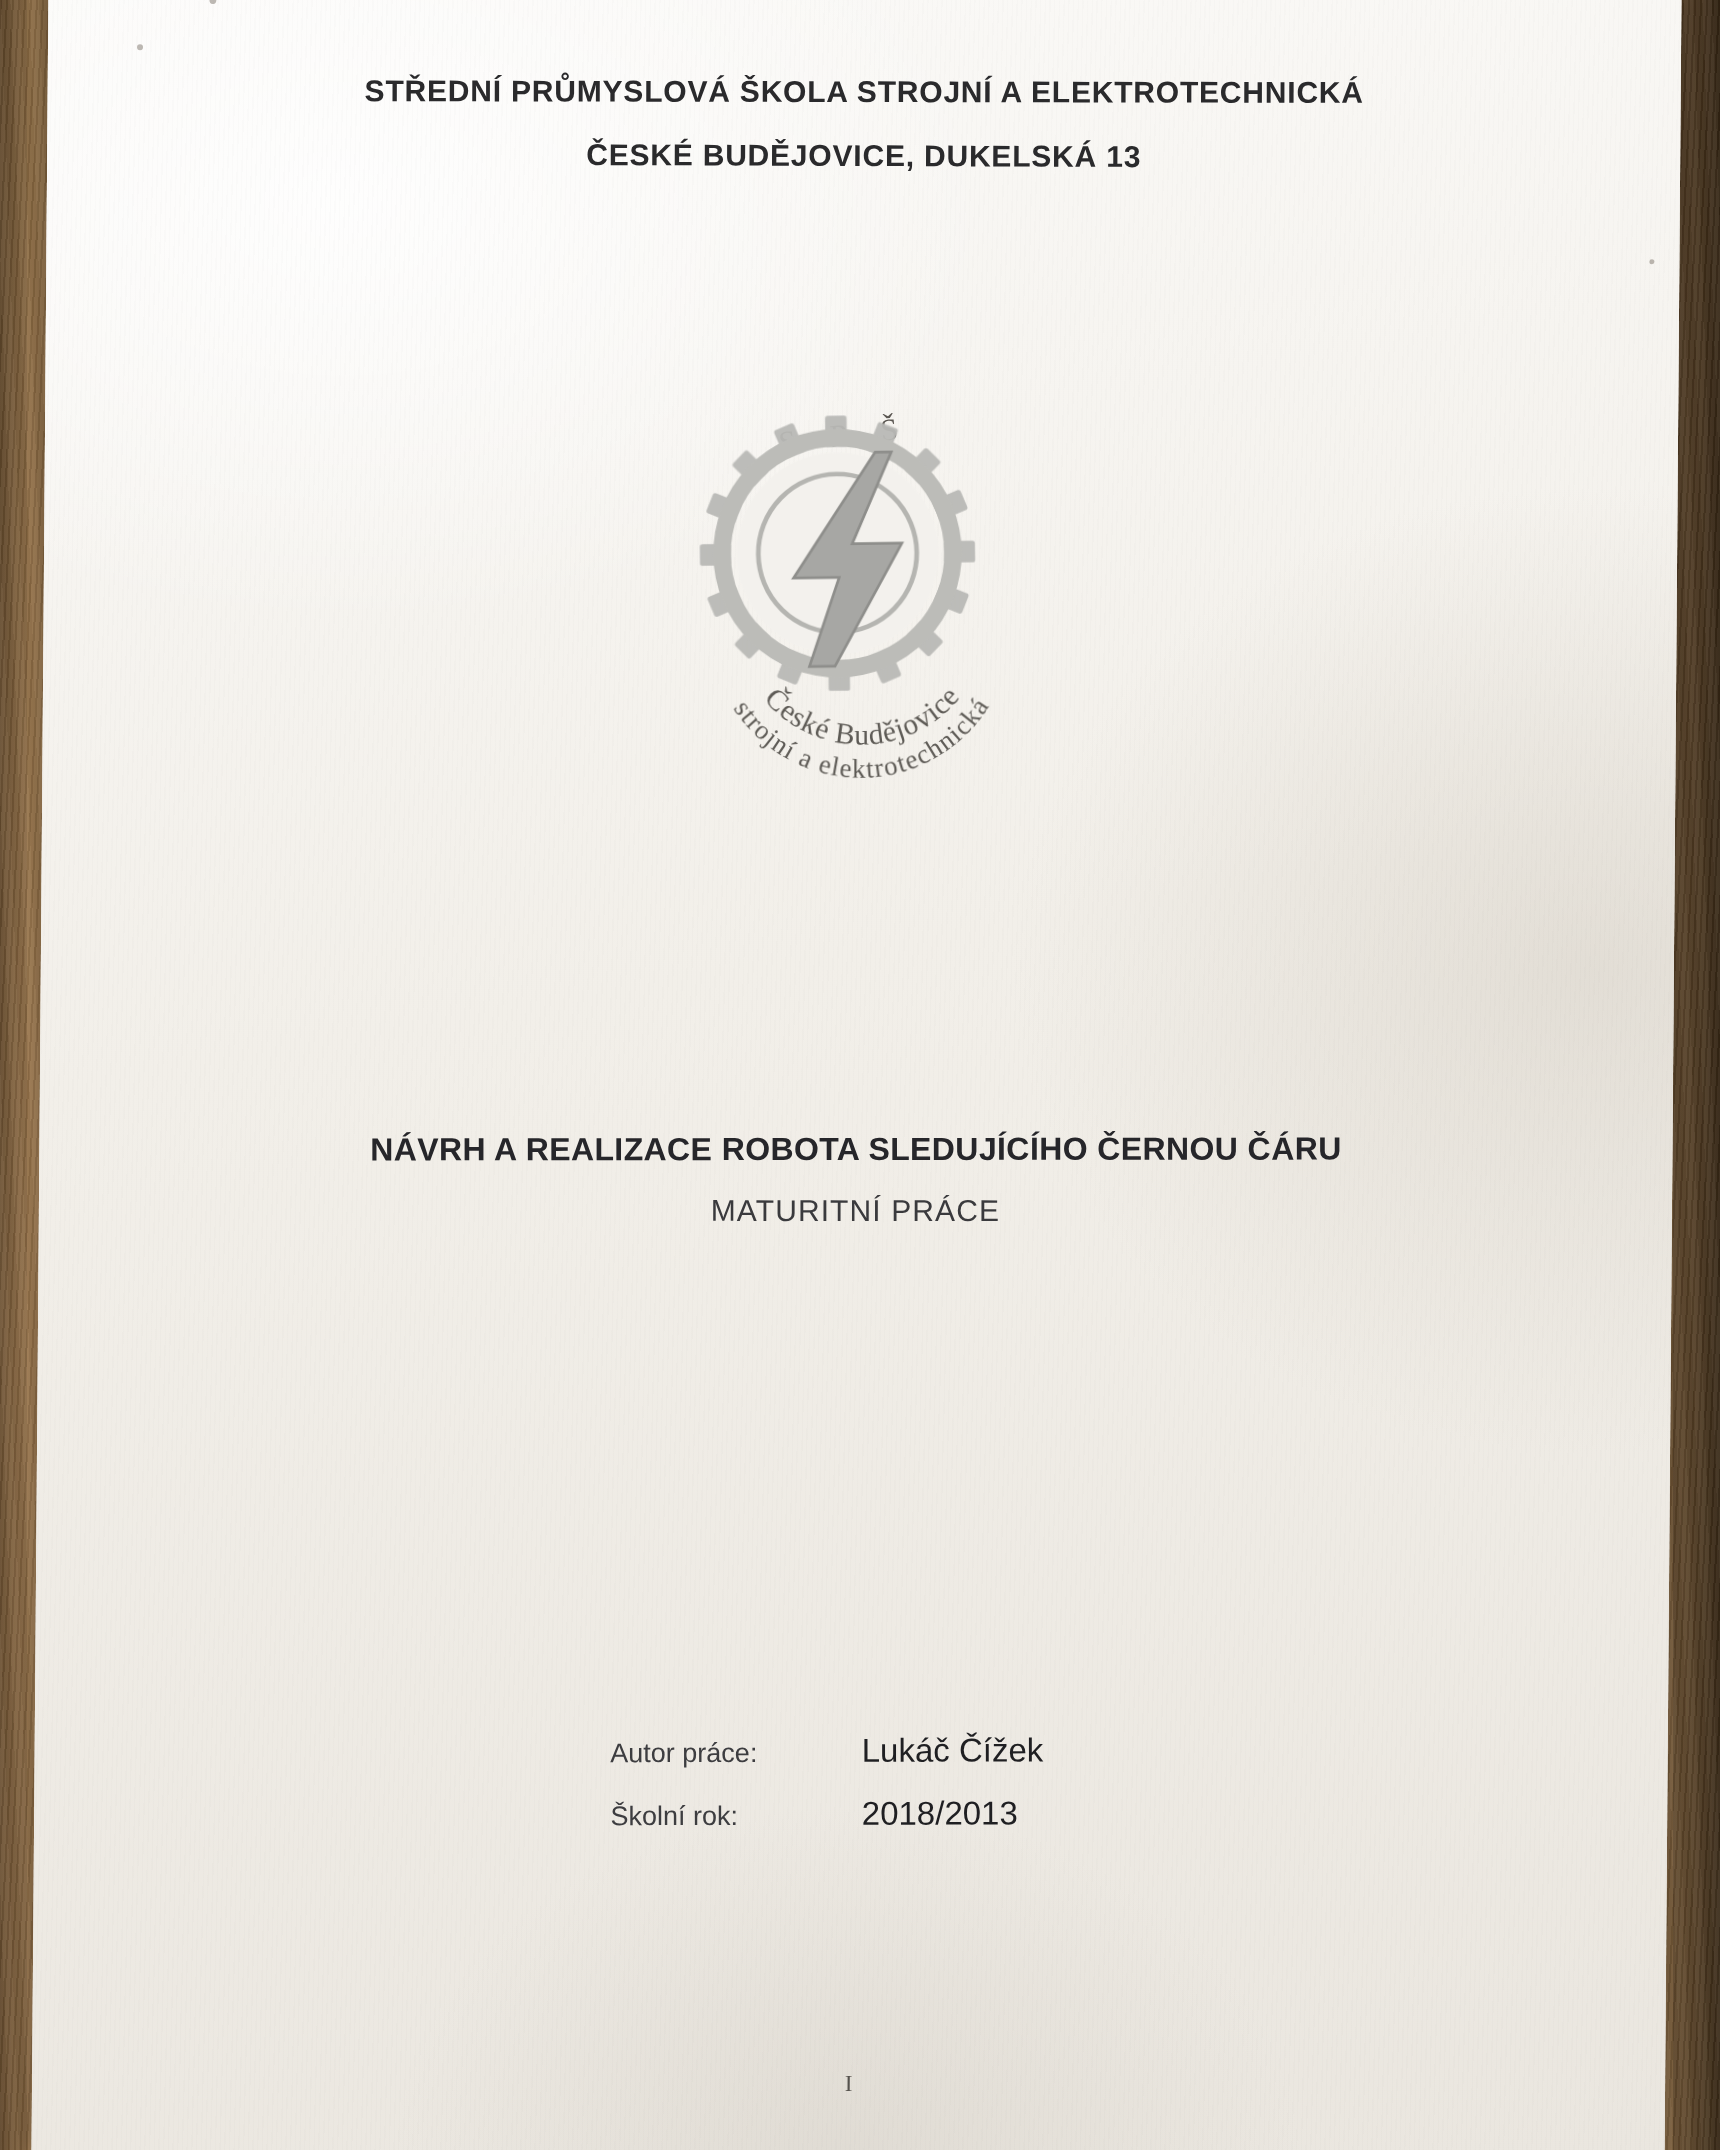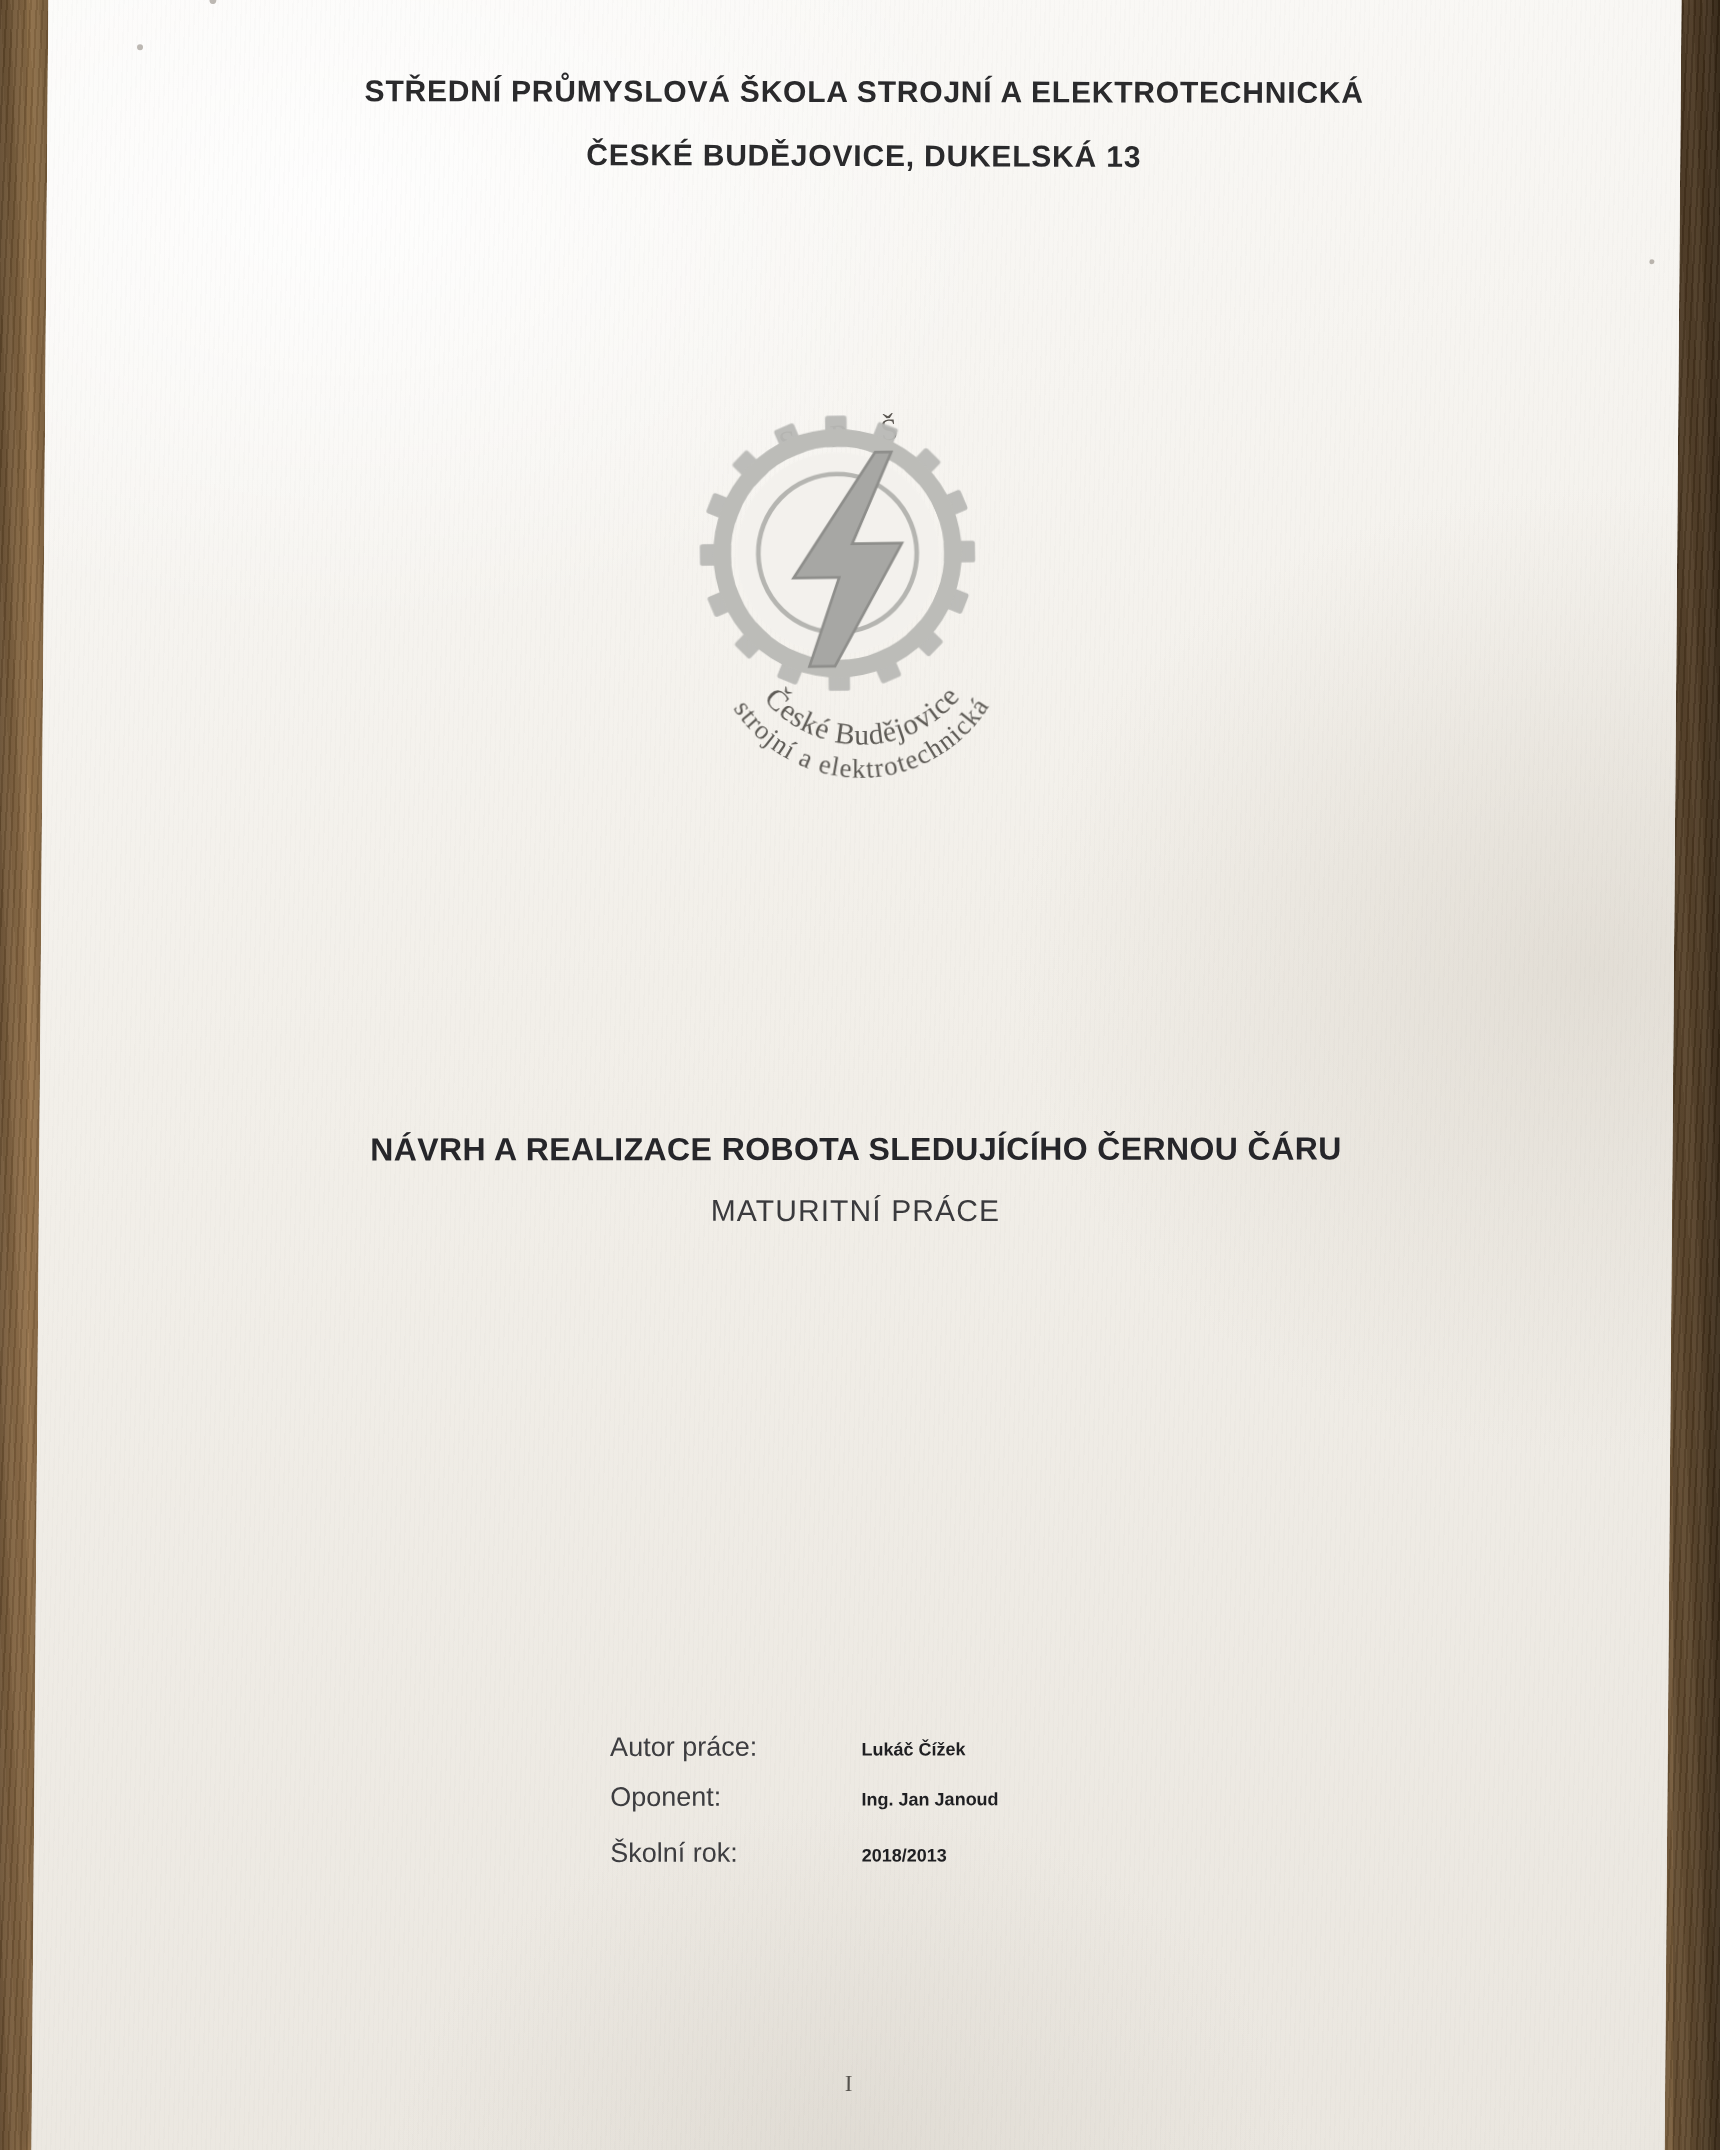--- a/index.html
+++ b/index.html
@@ -191,22 +191,22 @@
     display: flex;
     align-items: baseline;
     margin-bottom: 19px;
   }
   .credit-label {
     width: 242px;
     font-size: 27px;
     color: #3d3d40;
   }
   .credit-value {
-    font-size: 18px;
-    font-weight: bold;
+    font-size: 33px;
+    font-weight: normal;
     color: #1f1f22;
     padding-left: 9.4px;
     text-align: right;
   }
   #credits-year {
     margin-top: 25px;
   }
 
   
   #page-number {
@@ -294,24 +294,20 @@
     <div id="title-sub">MATURITNÍ PRÁCE</div>
 
     <div id="credits">
 
       <div class="credit-row">
         <div class="credit-label">Autor práce:</div>
         <div class="credit-value">Lukáč Čížek</div>
       </div>
 
 
-      <div class="credit-row">
-        <div class="credit-label">Oponent:</div>
-        <div class="credit-value">Ing. Jan Janoud</div>
-      </div>
 
       <div class="credit-row" id="credits-year">
         <div class="credit-label">Školní rok:</div>
         <div class="credit-value">2018/2013</div>
       </div>
     </div>
 
     <div id="page-number">I</div>
 
   </div>

